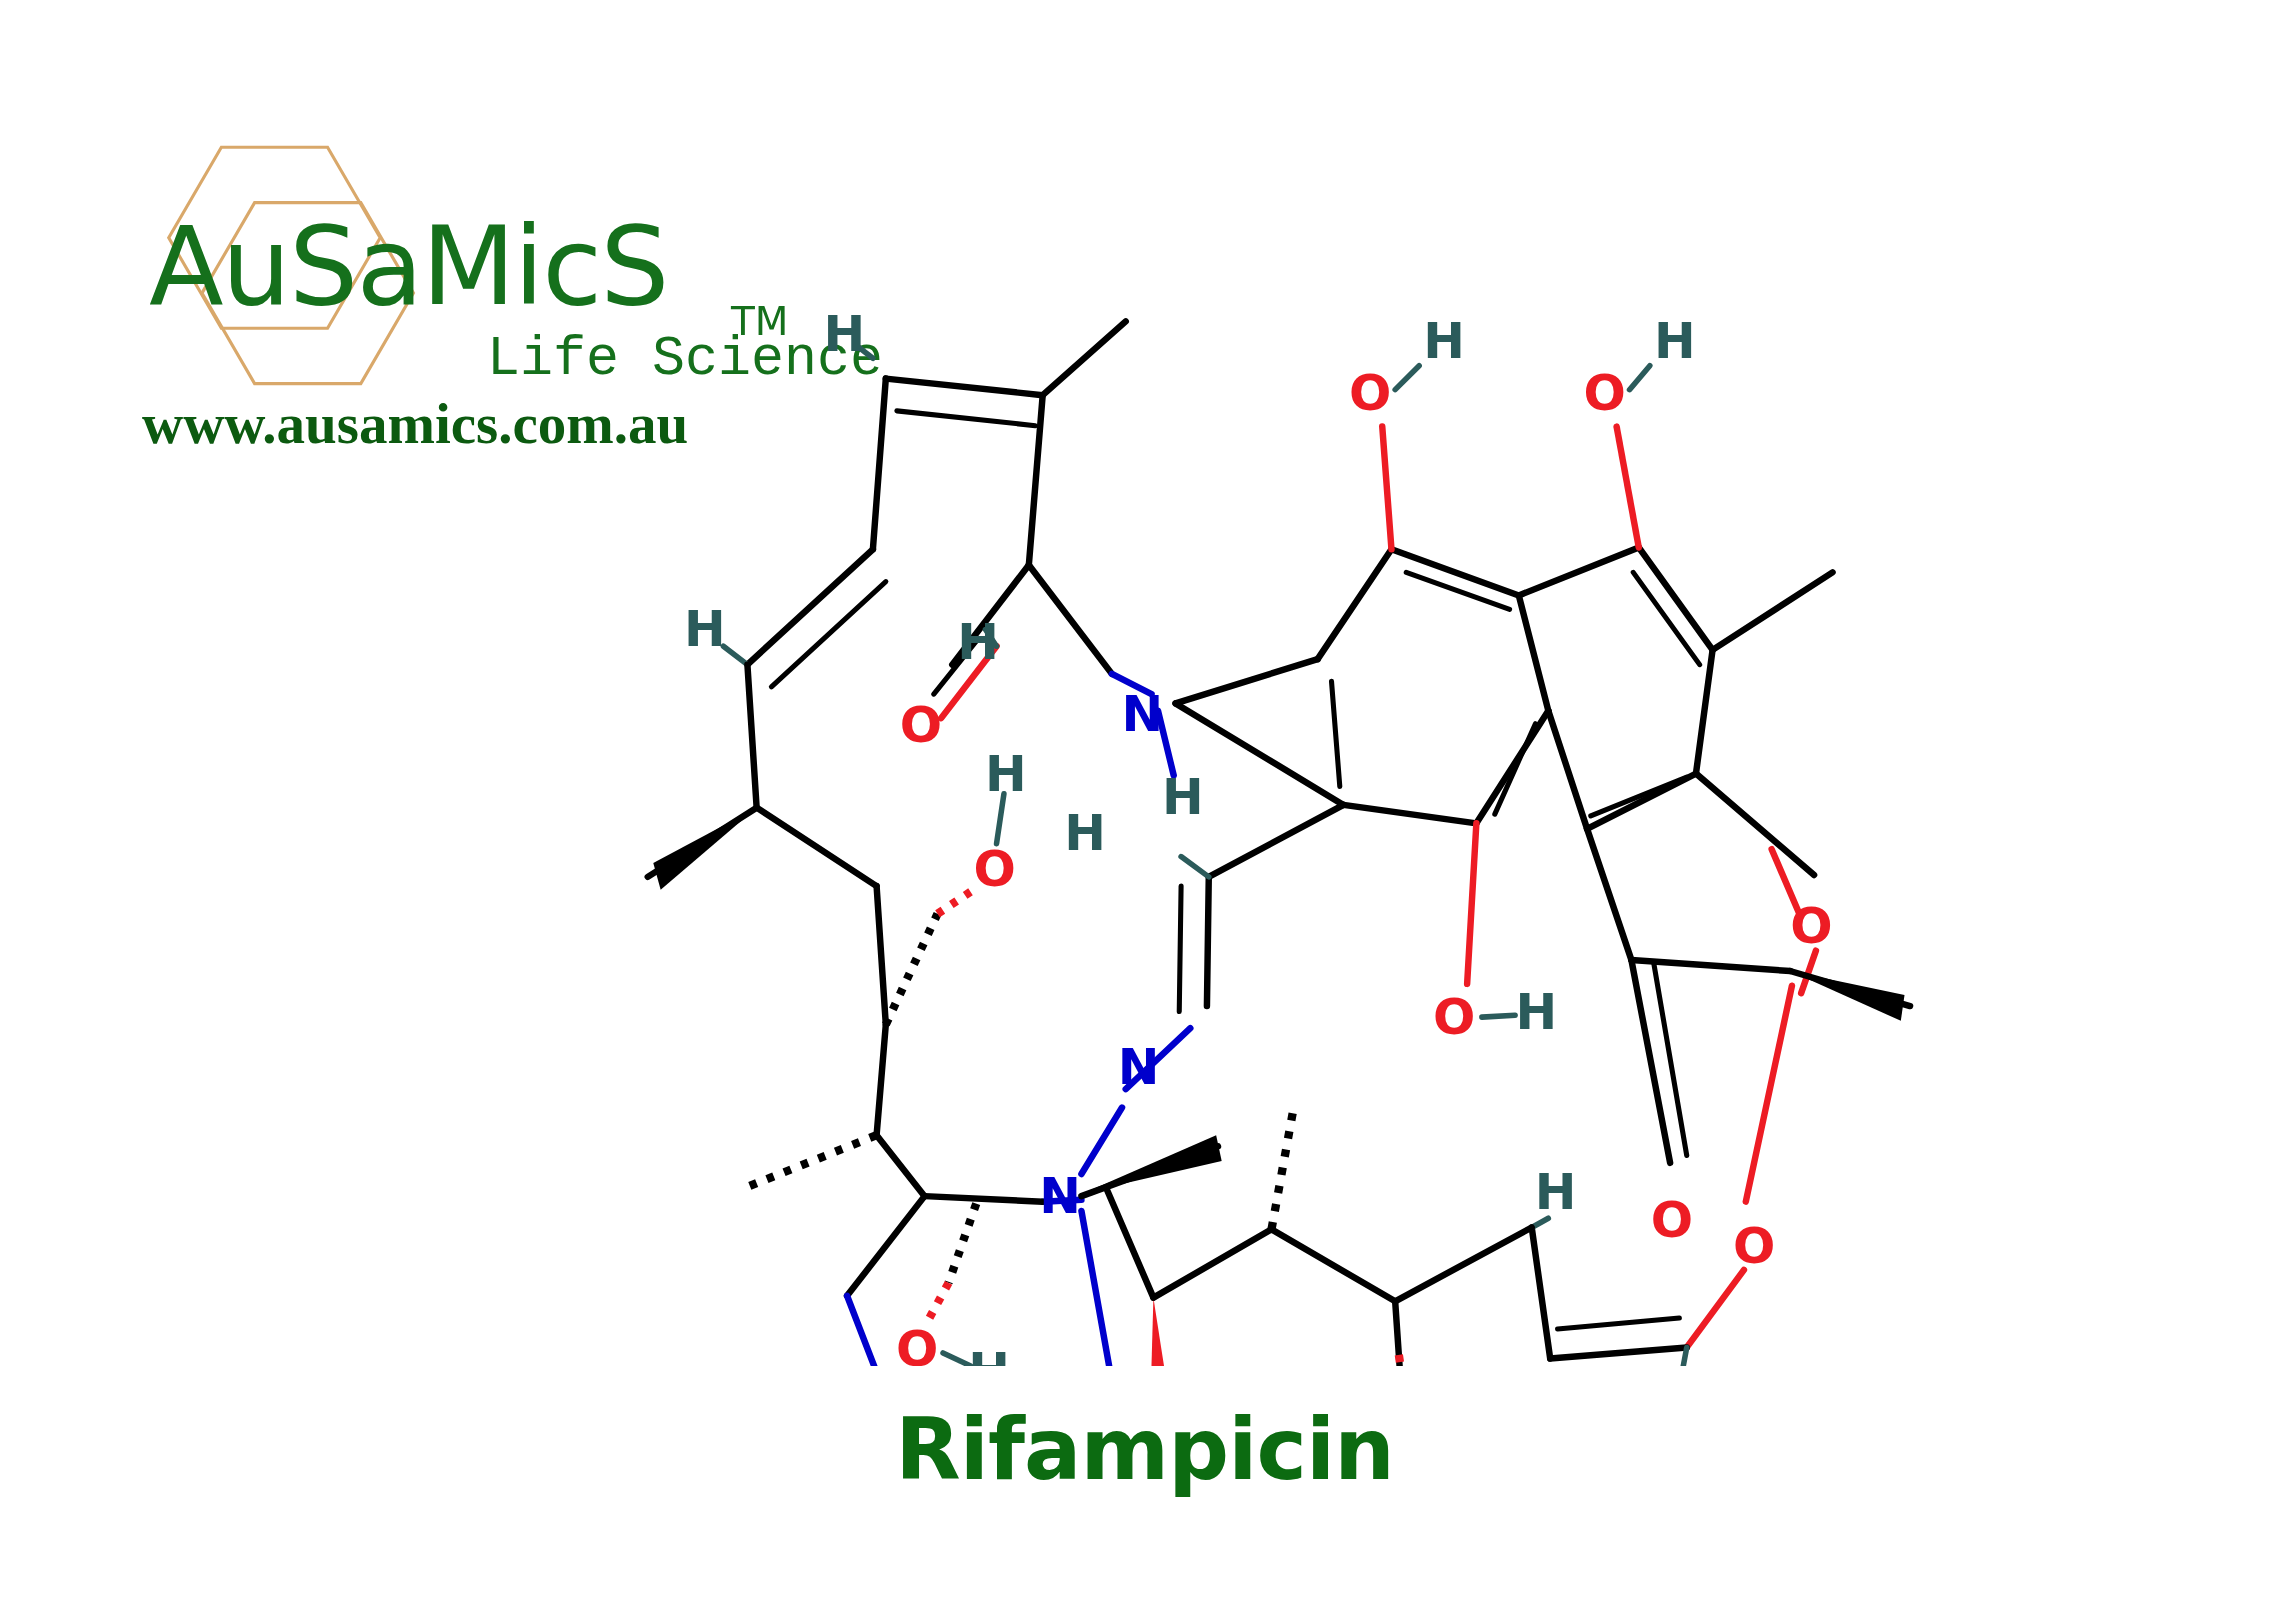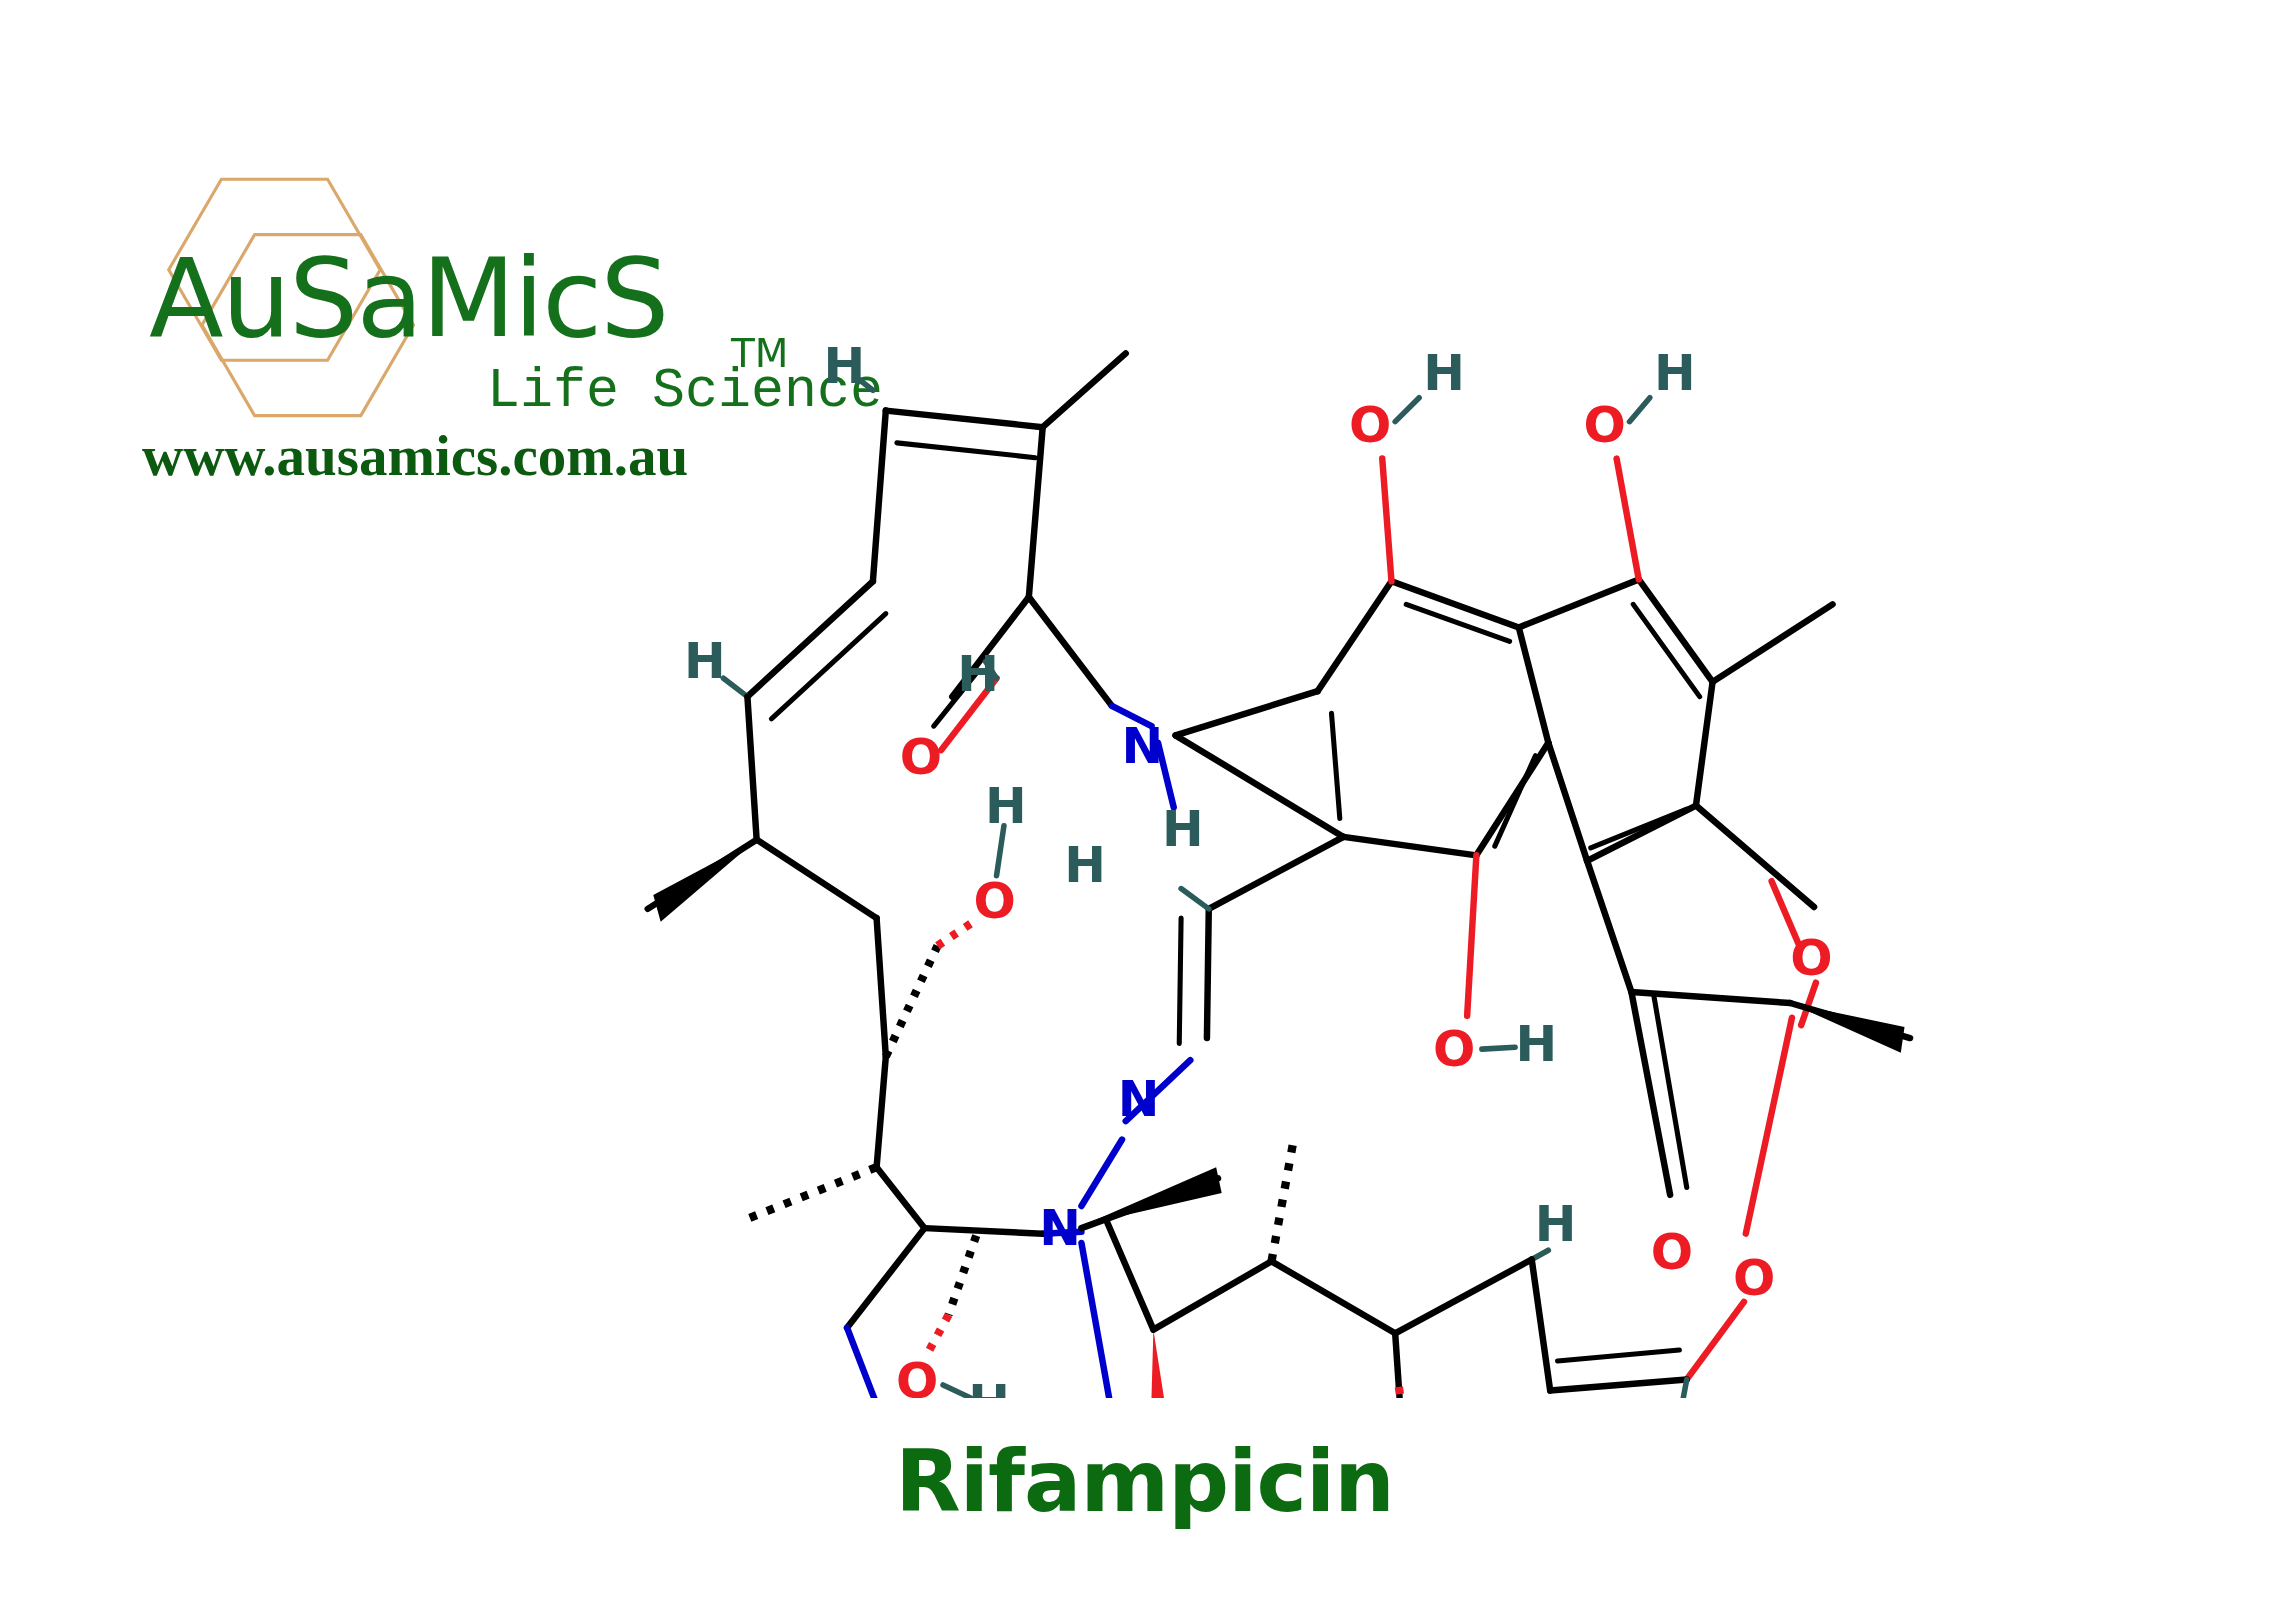--- a/index.html
+++ b/index.html
@@ -1,19 +1,19 @@
 <!DOCTYPE html>
 <html style="font-size:14.8px"><head>
 <meta charset="utf-8">
 <style>
   html,body{margin:0;padding:0;background:#ffffff;}
   body{width:2289px;height:1613px;position:relative;overflow:hidden;
        font-family:"Liberation Sans", sans-serif;}
 
-  #page{position:absolute;inset:0;background:#ffffff;margin-top:32px;}
+  #page{position:absolute;inset:0;background:#ffffff;}
 
   
   #logo-block{position:absolute;left:129px;top:138px;width:665px;height:277px;}
   #logo-hex{position:absolute;left:0px;top:0px;width:314px;height:277px;}
   #logo-wordmark{position:absolute;left:20px;top:74px;
       font-family:"DejaVu Sans", sans-serif;
       font-size:109px;font-weight:400;letter-spacing:-1.8px;line-height:1;
       white-space:nowrap;}
   #logo-tm{position:absolute;left:602px;top:164px;
       font-family:"DejaVu Sans", sans-serif;font-size:39px;line-height:1;}

